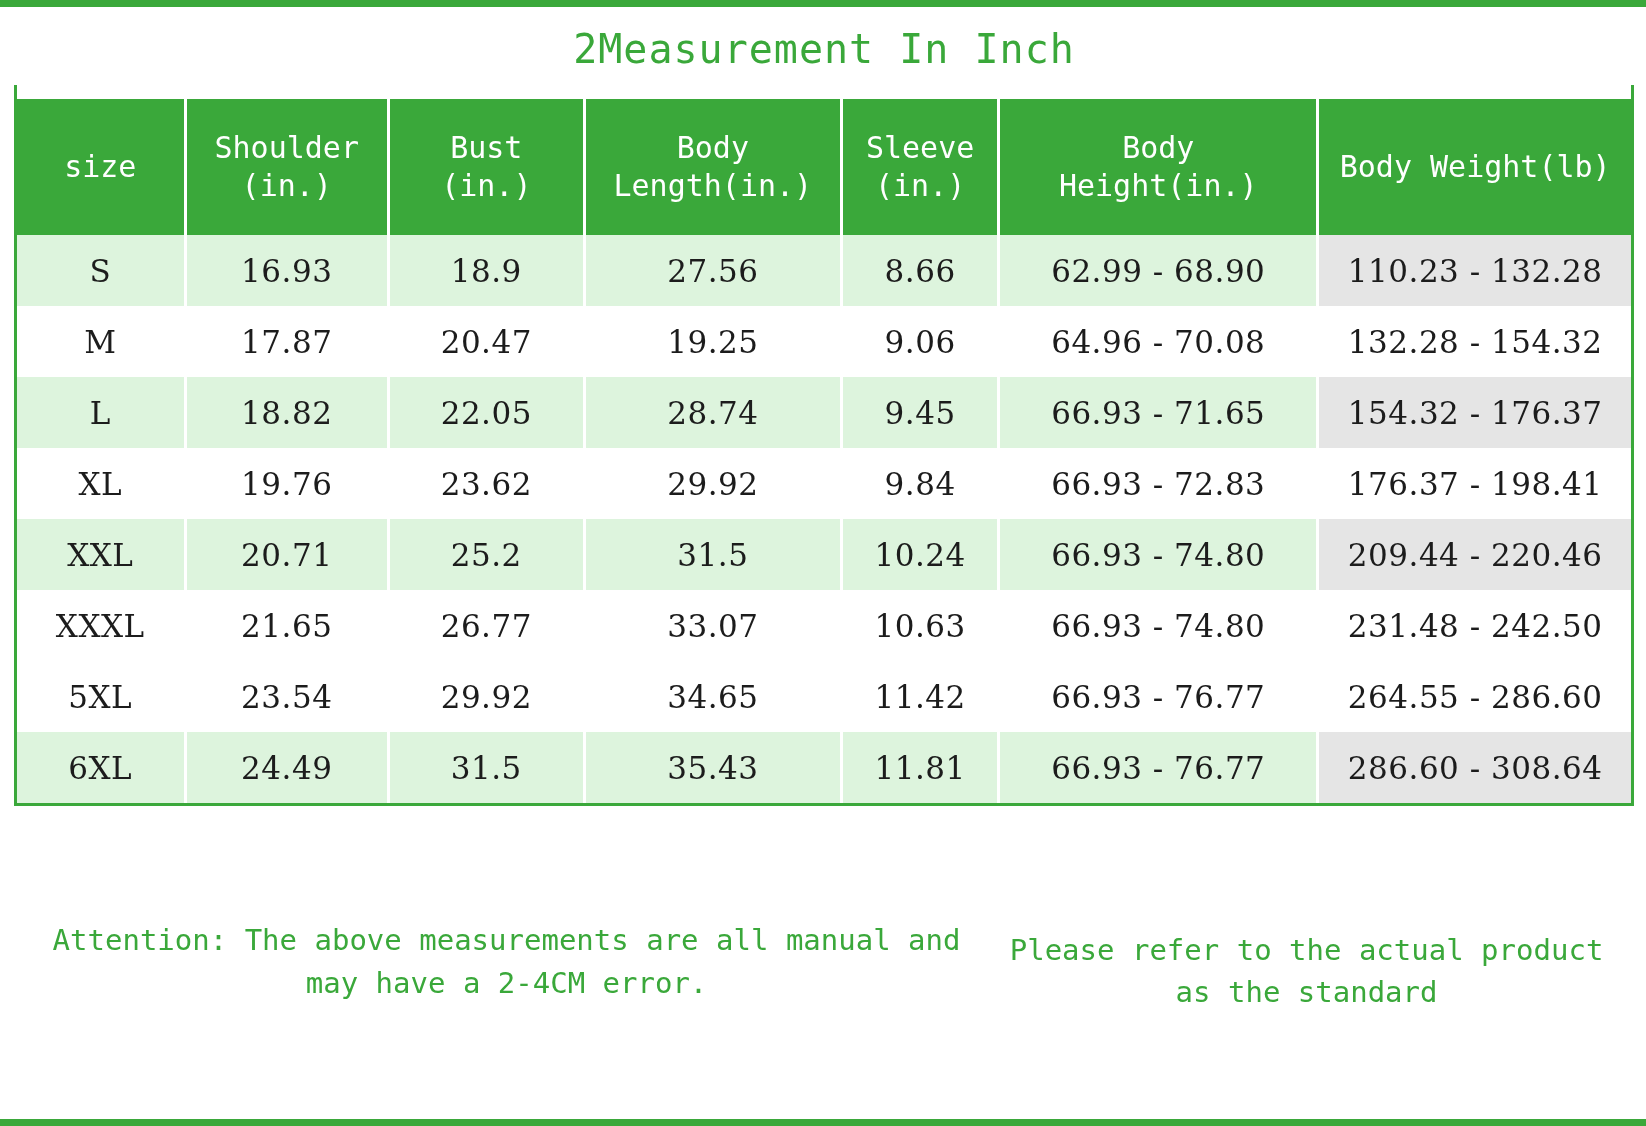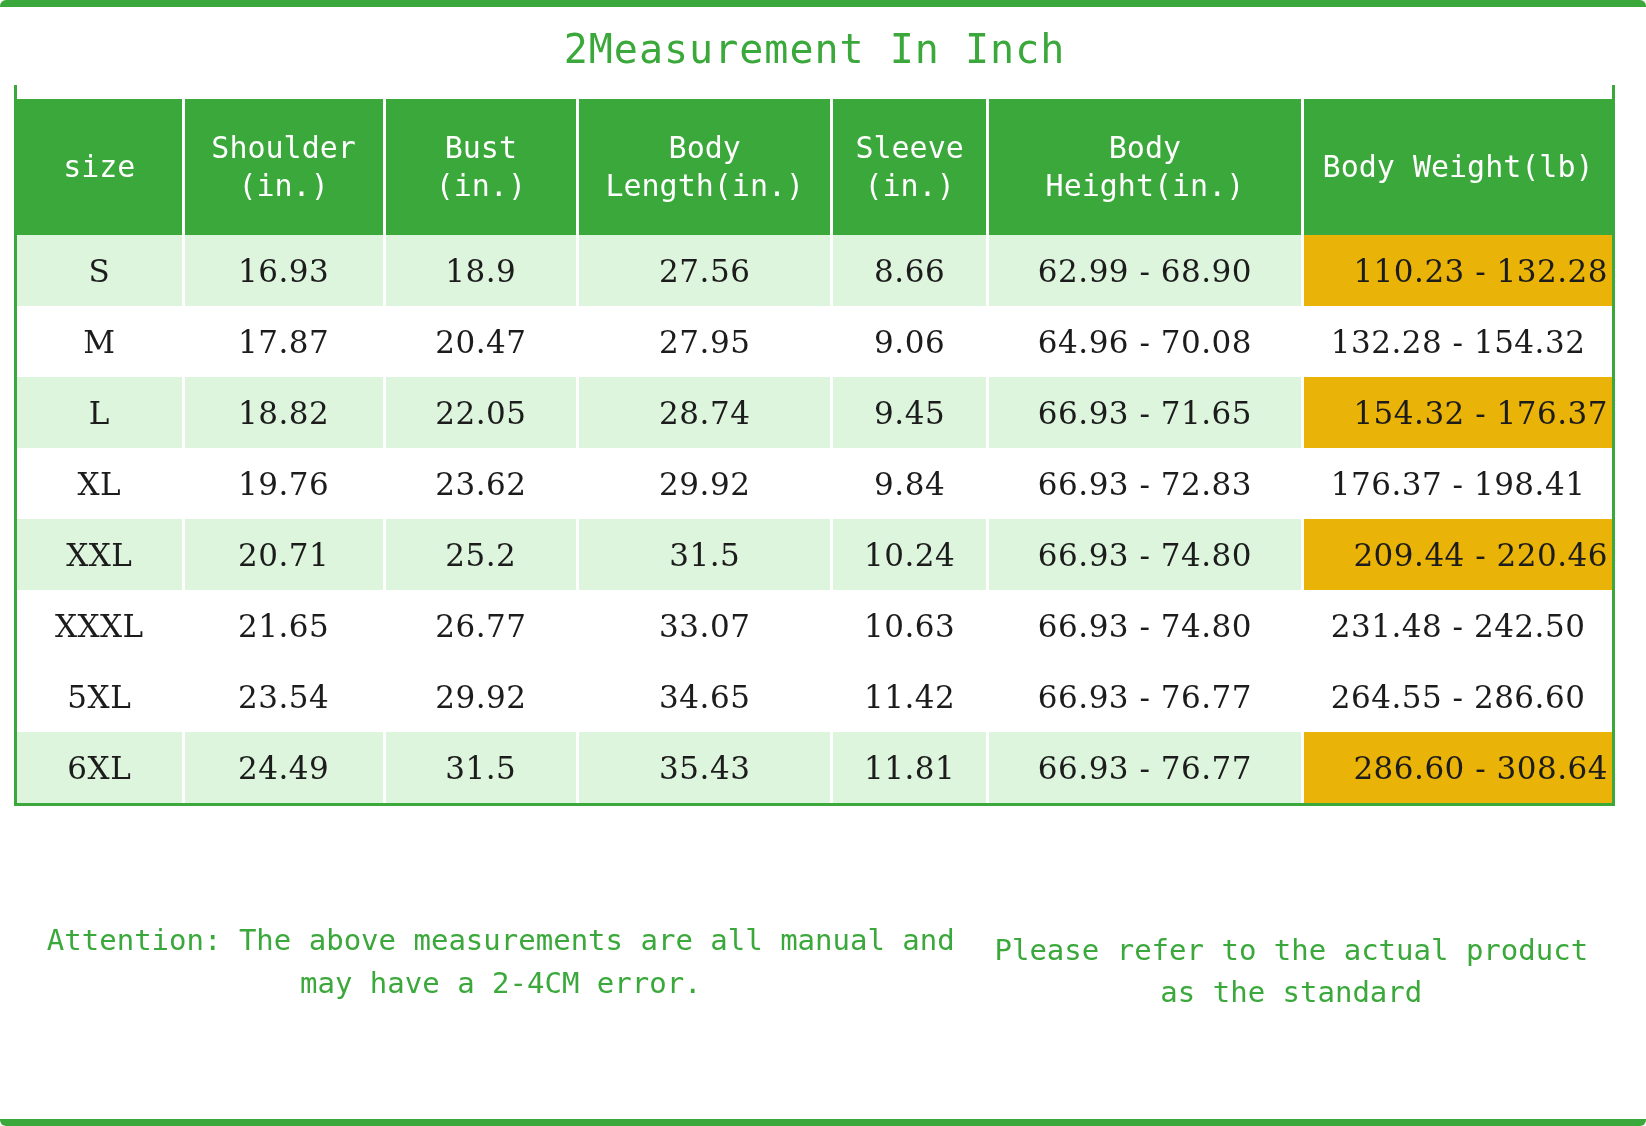--- a/index.html
+++ b/index.html
@@ -11,27 +11,26 @@
     height: 1126px;
     background: #ffffff;
     font-family: "DejaVu Serif", serif;
     overflow: hidden;
   }
 
   .sheet {
     box-sizing: border-box;
     width: 1646px;
     height: 1126px;
-    padding: 10px 31px 8px 14px;
+    padding: 10px 12px 8px 14px;
     background: #ffffff;
     border-top: 7px solid #3aa83a;
     border-bottom: 7px solid #3aa83a;
     display: flex;
     flex-direction: column;
-    border-radius: 6px;
   }
 
   .title {
     text-align: center;
     color: #3aa83a;
     font-size: 40px;
     font-family: "DejaVu Sans Mono", monospace;
     letter-spacing: 1px;
     line-height: 1.3;
     padding: 6px 0 10px 0;
@@ -88,22 +87,21 @@
   table.size-table tbody tr.even td {
     background: #ffffff;
   }
   table.size-table tbody tr.odd td:last-child,
   table.size-table tbody tr.odd td:nth-last-child(1) {
     background: #ddf4dd;
   }
 
   
   table.size-table tbody tr.odd td.col-weight {
-    background: #eab308;
-    text-align: right;
+    background: #e5e5e5;
   }
 
   .col-size { width: 10.3%; }
   .col-shoulder { width: 12.5%; }
   .col-bust { width: 12.0%; }
   .col-length { width: 16.0%; }
   .col-sleeve { width: 9.5%; }
   .col-height { width: 20.0%; }
   .col-weight { width: 19.7%; }
 
@@ -171,21 +169,21 @@
           <td class="col-bust">18.9</td>
           <td class="col-length">27.56</td>
           <td class="col-sleeve">8.66</td>
           <td class="col-height">62.99 - 68.90</td>
           <td class="col-weight">110.23 - 132.28</td>
         </tr>
         <tr class="even">
           <td class="col-size">M</td>
           <td class="col-shoulder">17.87</td>
           <td class="col-bust">20.47</td>
-          <td class="col-length">27.95</td>
+          <td class="col-length">19.25</td>
           <td class="col-sleeve">9.06</td>
           <td class="col-height">64.96 - 70.08</td>
           <td class="col-weight">132.28 - 154.32</td>
         </tr>
         <tr class="odd">
           <td class="col-size">L</td>
           <td class="col-shoulder">18.82</td>
           <td class="col-bust">22.05</td>
           <td class="col-length">28.74</td>
           <td class="col-sleeve">9.45</td>

